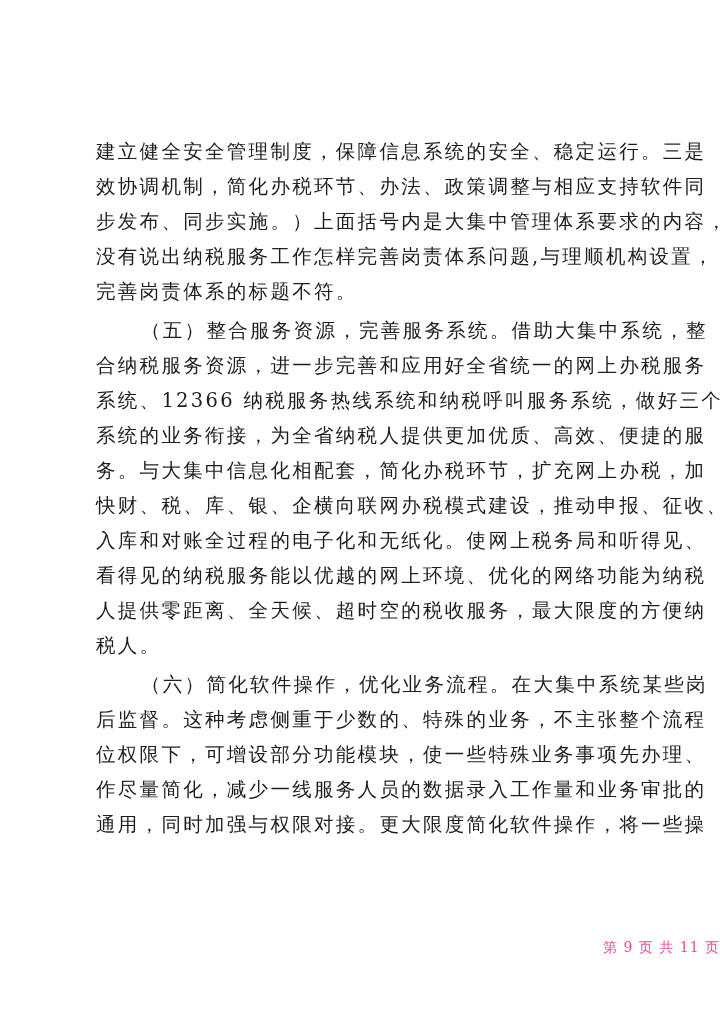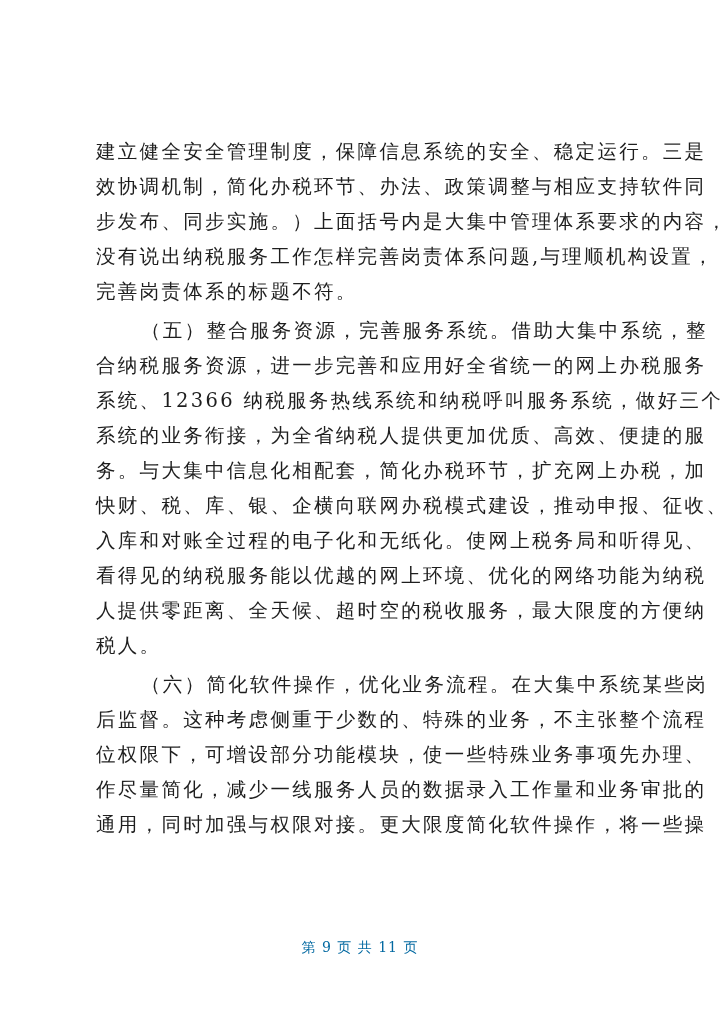--- a/index.html
+++ b/index.html
@@ -43,24 +43,24 @@
     margin-top: 4px;
   }
   .indent {
     padding-left: 45px;
   }
   .footer {
     position: absolute;
     left: 0;
     width: 720px;
     top: 937px;
-    text-align: center;
+    text-align: right;
     font-size: 14px;
     line-height: 20px;
-    color: #0369a1;
+    color: #ec4899;
     letter-spacing: 1px;
   }
 </style>
 </head>
 <body>
 
 <div class="page">
   <div class="body-text">
 
     <div class="para">

